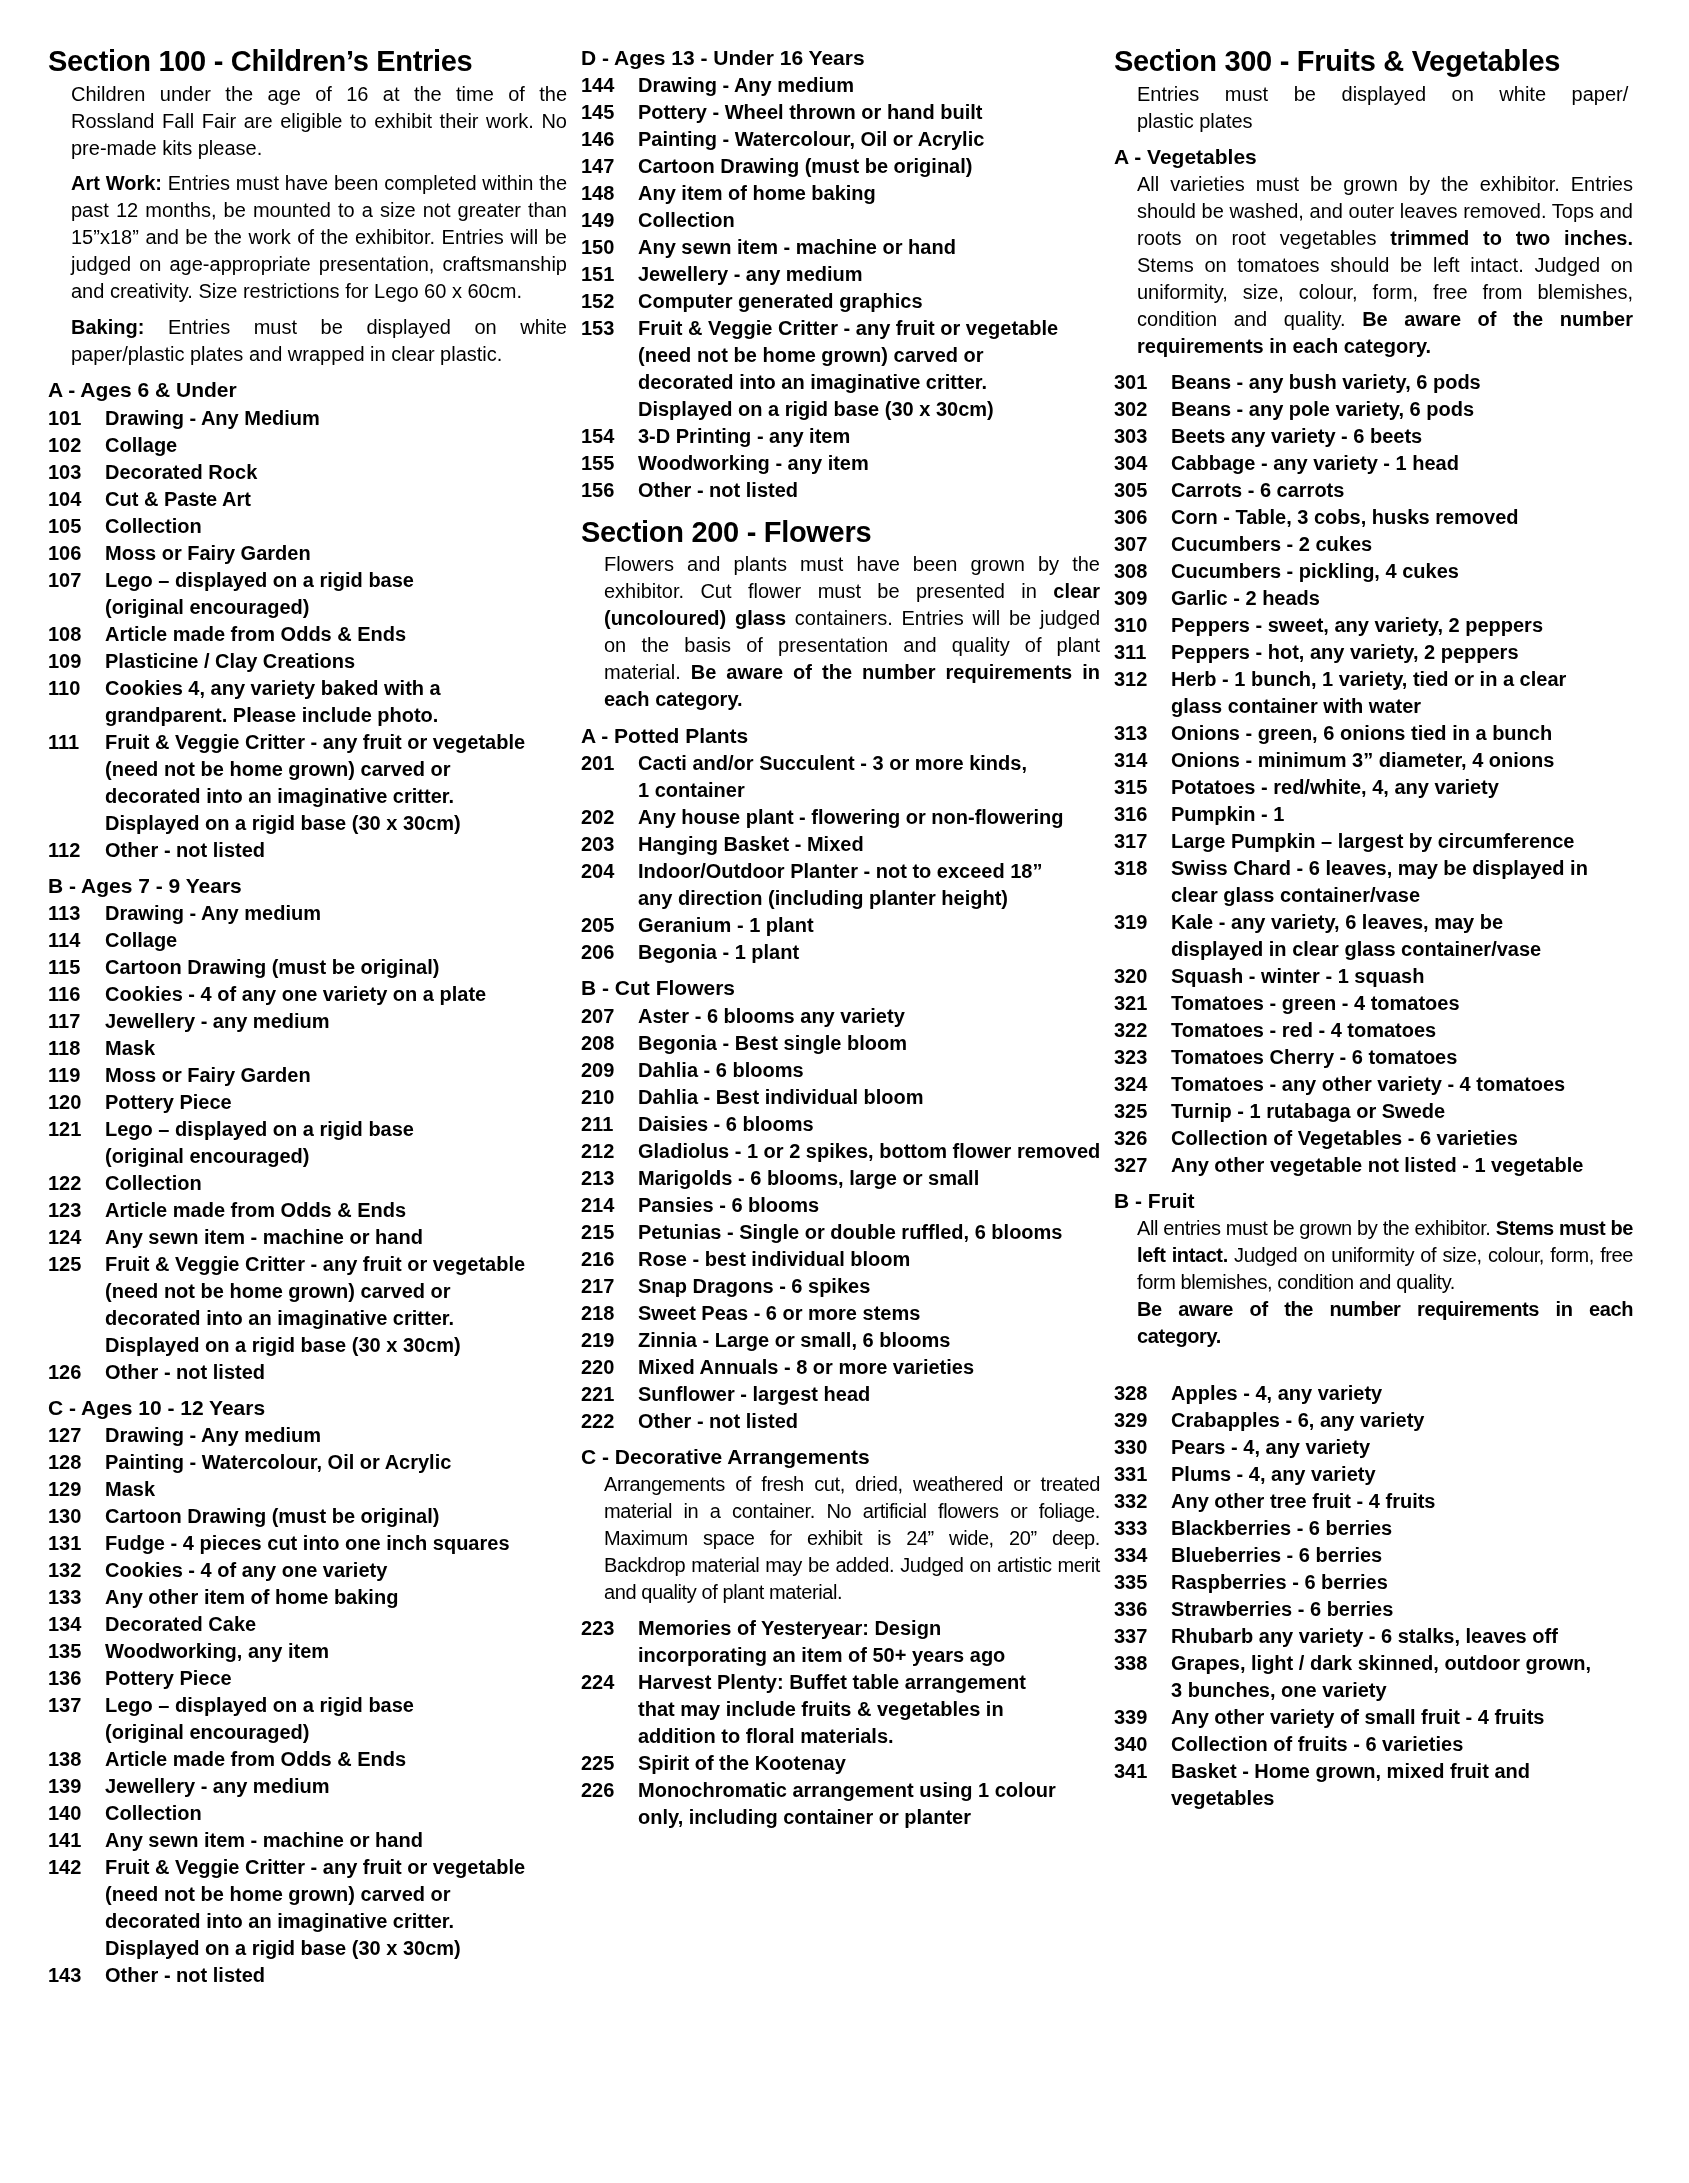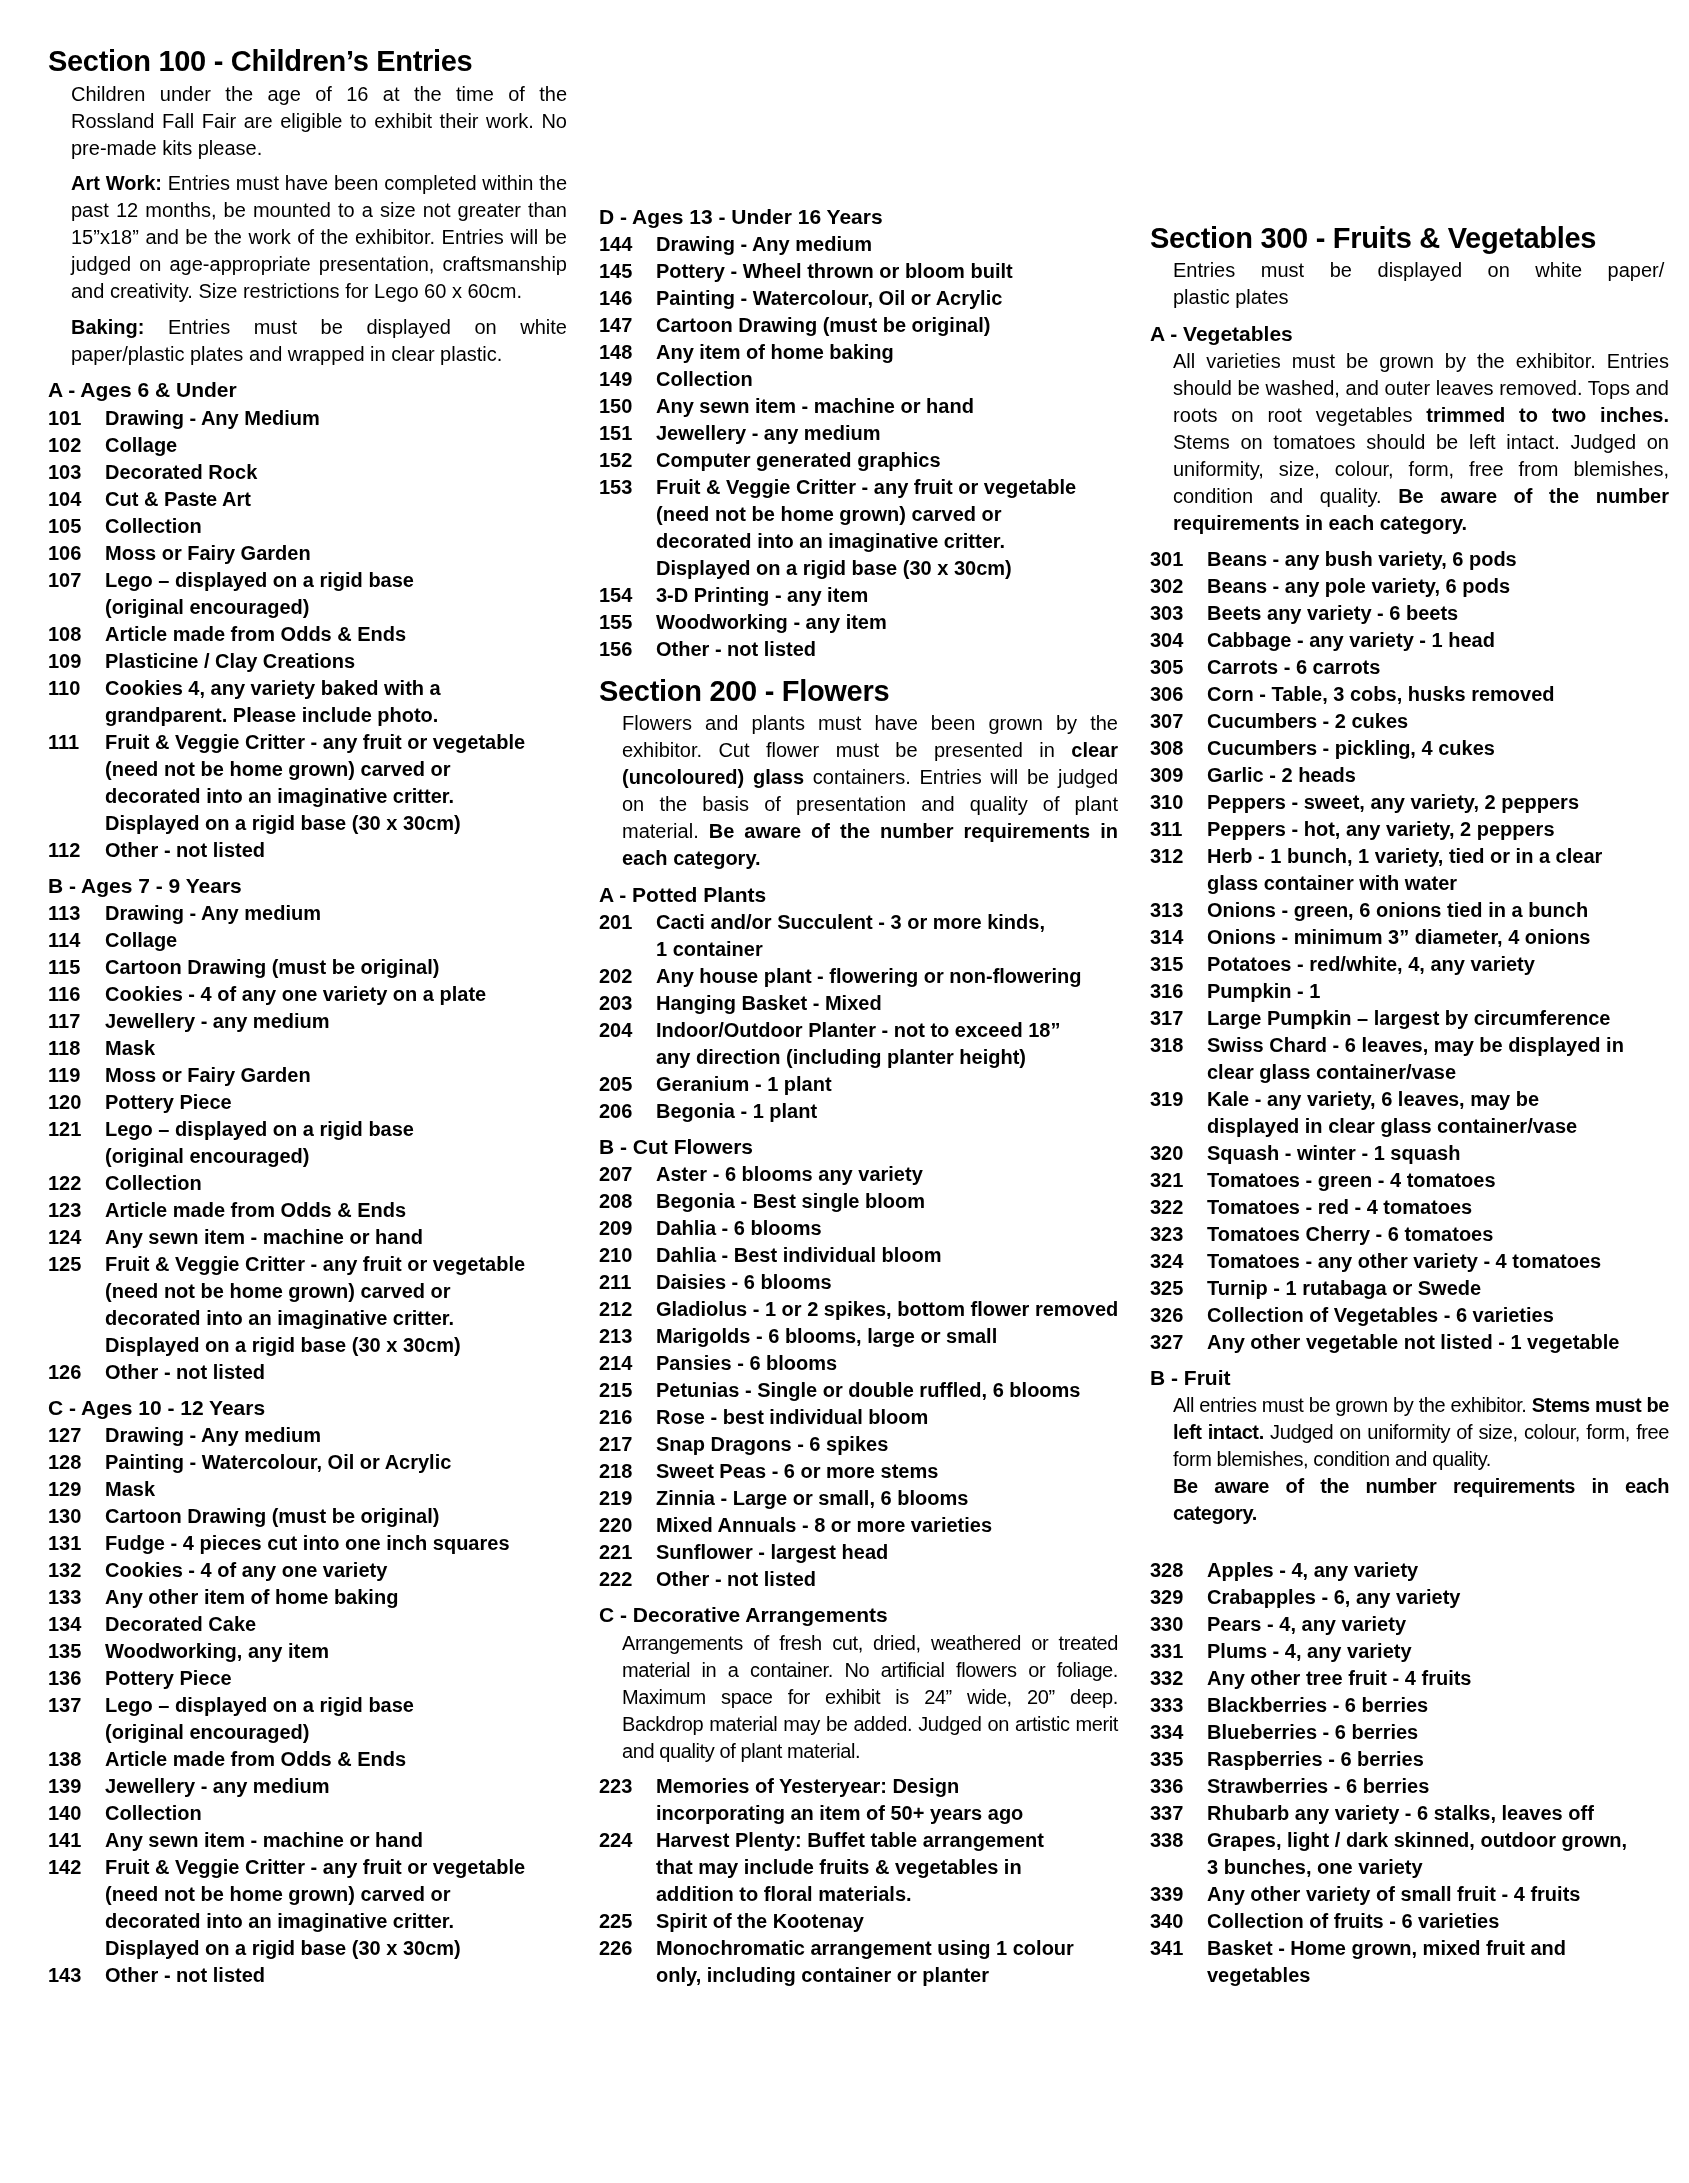--- a/index.html
+++ b/index.html
@@ -1,21 +1,21 @@
 <!DOCTYPE html>
 <html style="font-size:10.6px"><head>
 <meta charset="utf-8">
 <style>
   html,body{margin:0;padding:0;}
   body{
     width:1690px;height:2183px;background:#ffffff;color:#000;
     font-family:"Liberation Sans","DejaVu Sans",sans-serif;
     -webkit-text-size-adjust:none;
   }
-  .page{display:flex;gap:32px;padding:44px 51px 0 48px;box-sizing:border-box;align-items:flex-end;}
+  .page{display:flex;gap:14px;padding:44px 51px 0 48px;box-sizing:border-box;}
   .col{flex:0 0 519px;width:519px;}
   .col > :first-child{margin-top:0;}
   h1{font-size:29px;line-height:34px;margin:13.2px 0 2.6px;font-weight:700;letter-spacing:-0.3px;}
   h3{font-size:21px;line-height:27px;margin:8px 0 1.3px;font-weight:700;}
   p{font-size:20px;line-height:27px;margin:0 0 8.6px;padding-left:23px;text-align:justify;}
   p.narrow{letter-spacing:-0.4px;}
   .item-list{margin:0;font-weight:bold;}
   .item{display:flex;font-size:20px;line-height:27px;}
   .num{flex:0 0 57px;}
   .txt{flex:1;white-space:nowrap;}
@@ -215,21 +215,21 @@
     </div>
     <div class="col">
       <h3>D - Ages 13 - Under 16 Years</h3>
       <div class="item-list">
         <div class="item">
           <span class="num">144</span>
           <span class="txt">Drawing - Any medium</span>
         </div>
         <div class="item">
           <span class="num">145</span>
-          <span class="txt">Pottery - Wheel thrown or bloom built</span>
+          <span class="txt">Pottery - Wheel thrown or hand built</span>
         </div>
         <div class="item">
           <span class="num">146</span>
           <span class="txt">Painting - Watercolour, Oil or Acrylic</span>
         </div>
         <div class="item">
           <span class="num">147</span>
           <span class="txt">Cartoon Drawing (must be original)</span>
         </div>
         <div class="item">

